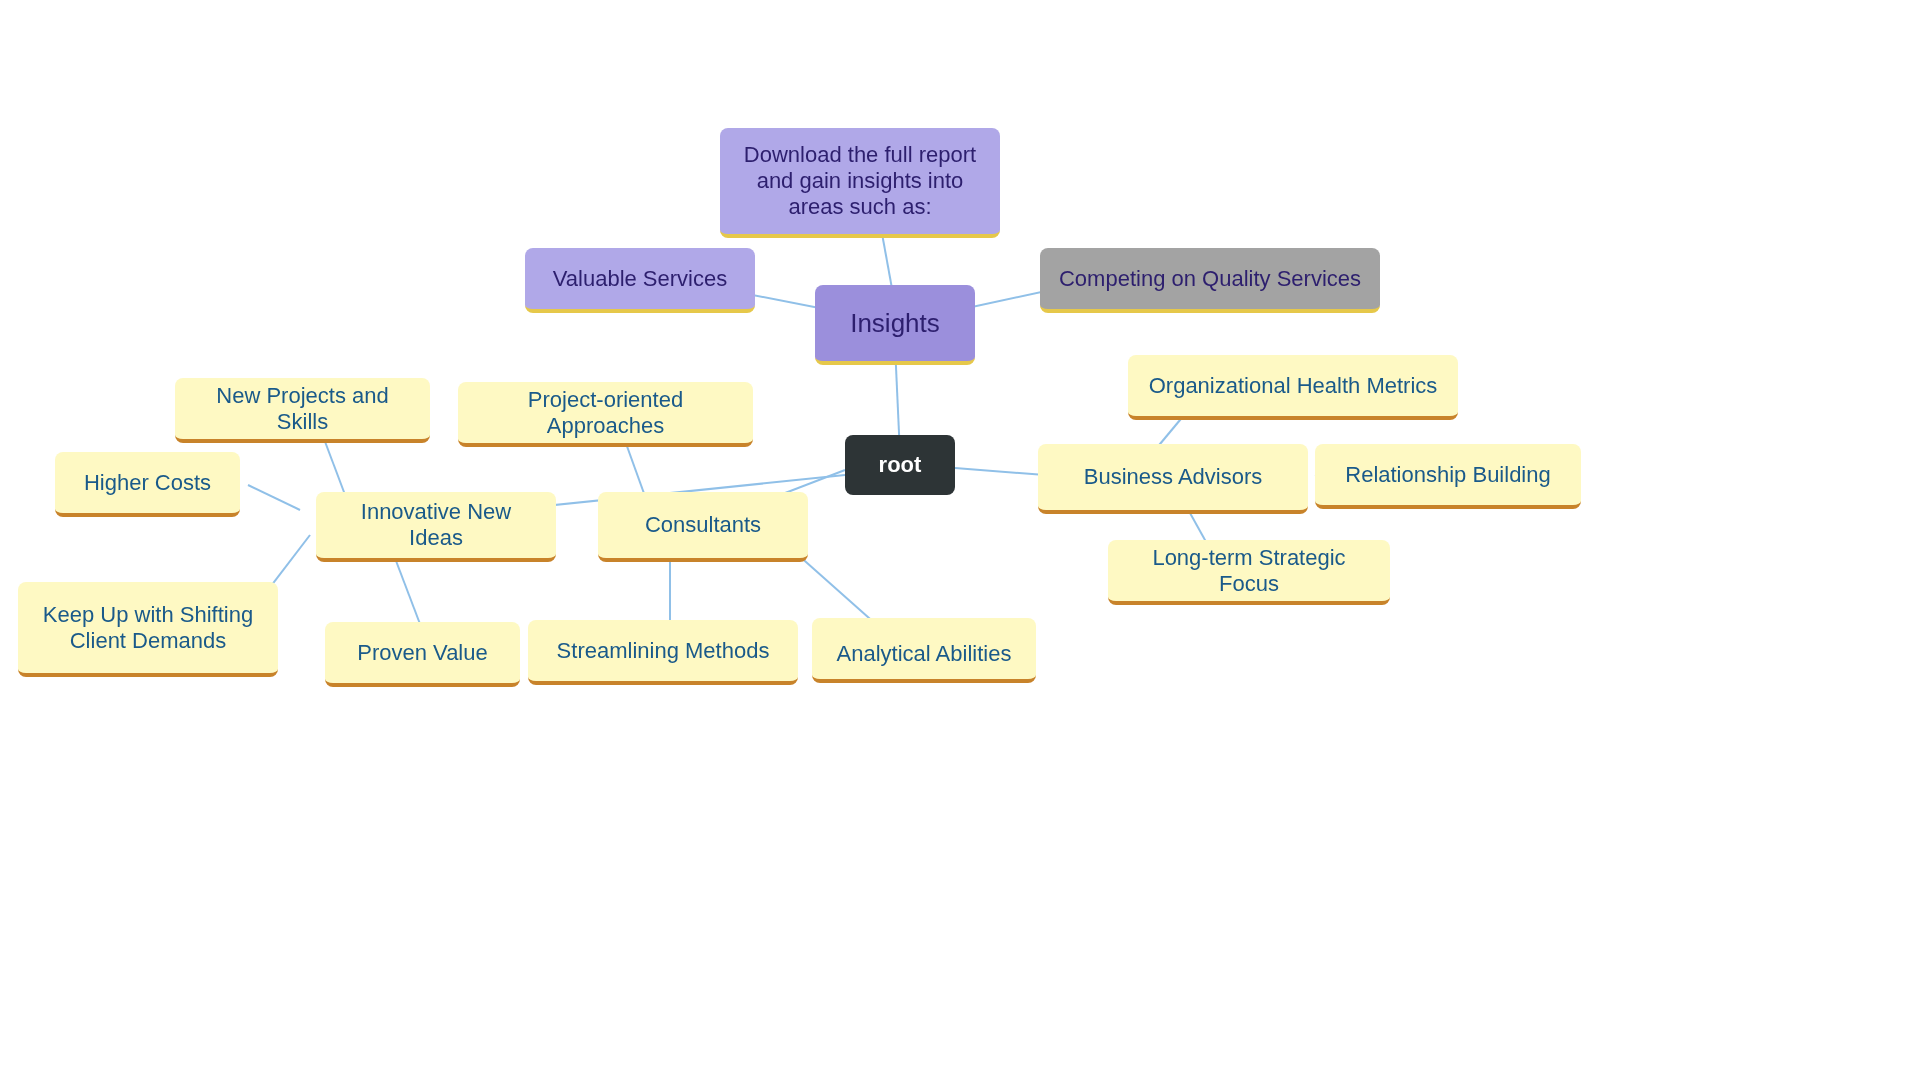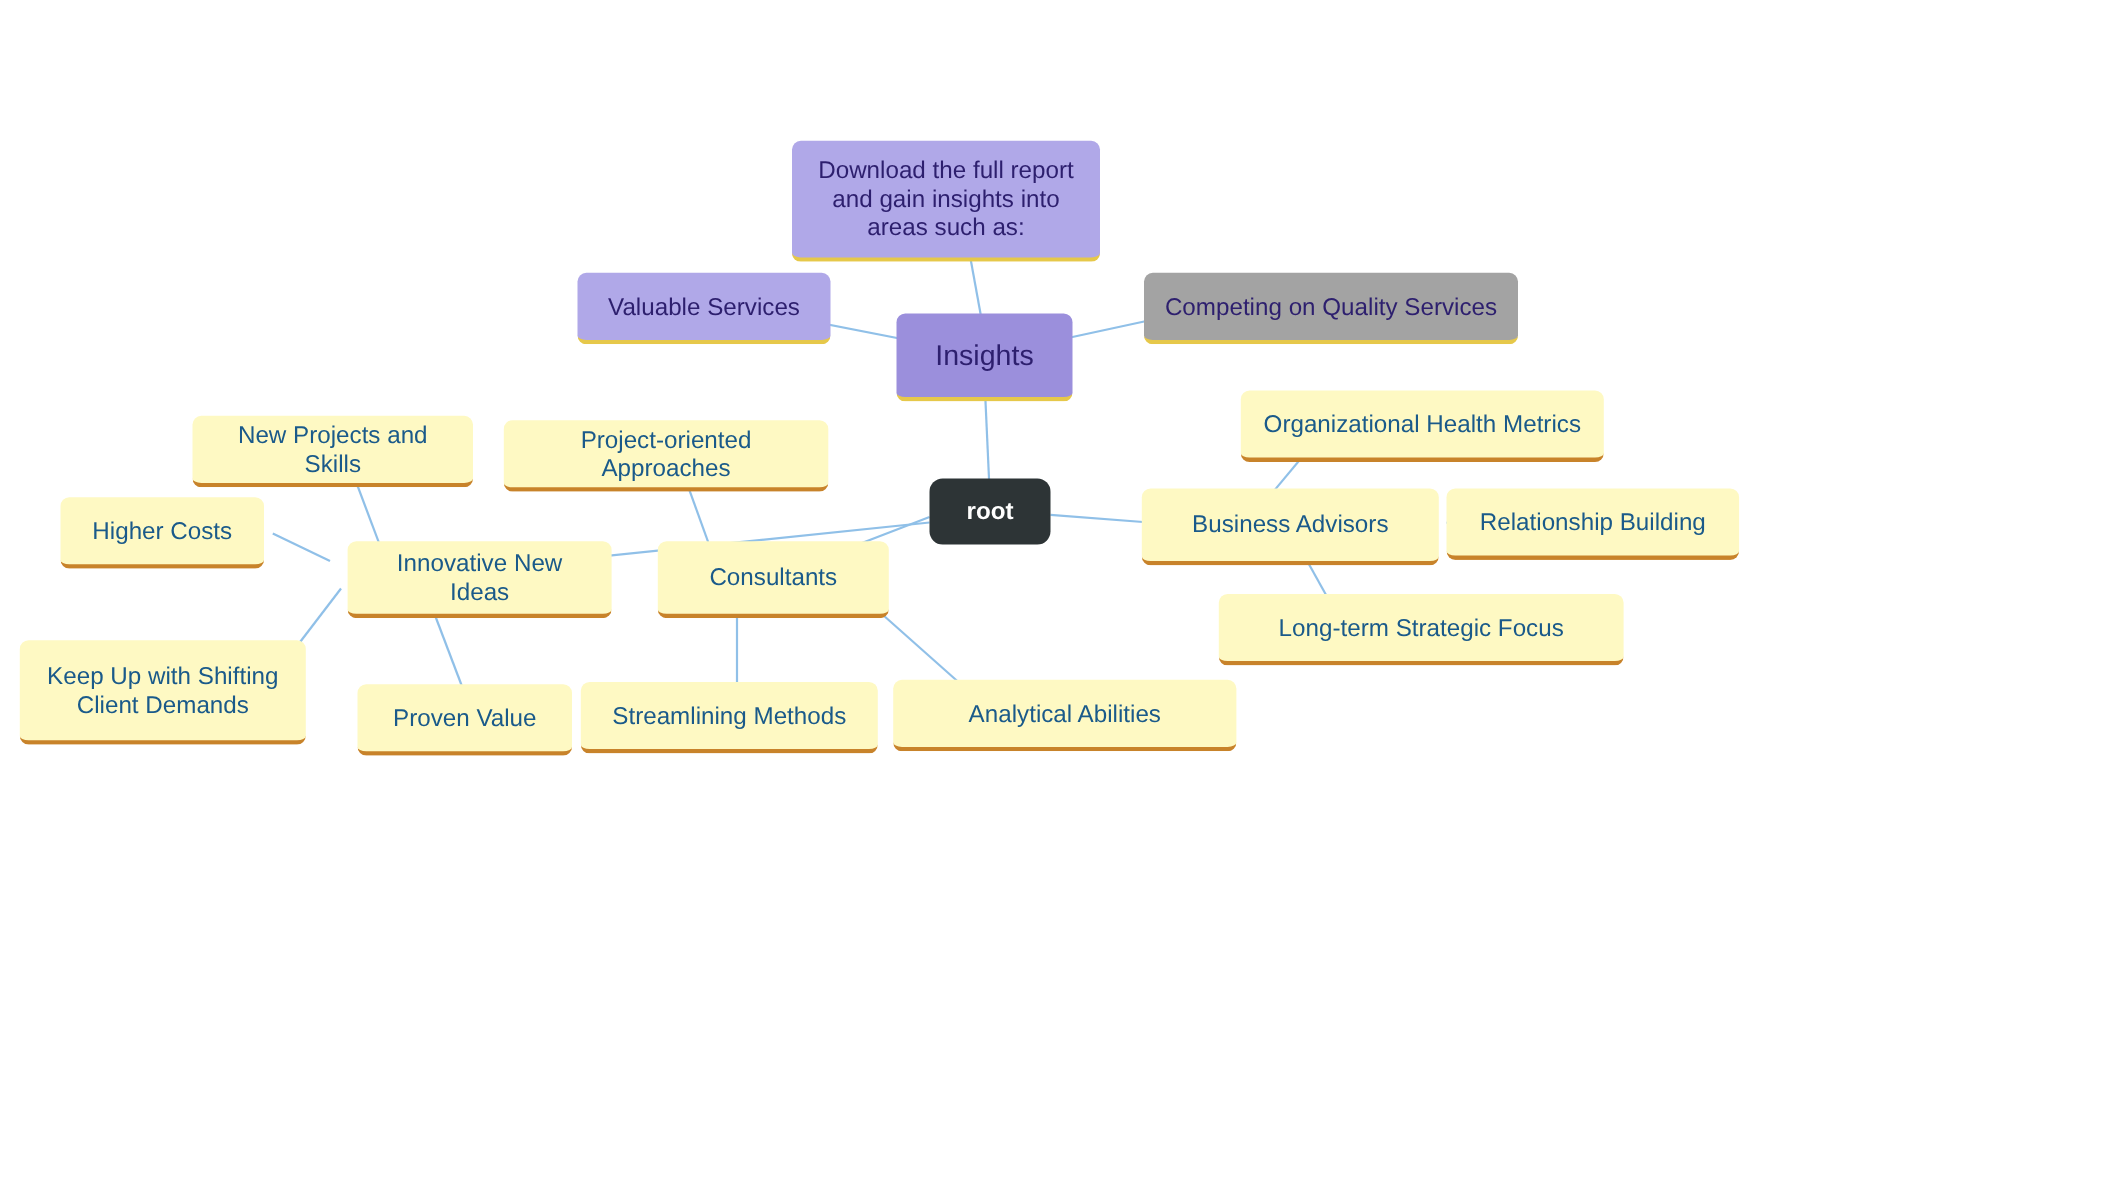--- a/index.html
+++ b/index.html
@@ -113,41 +113,42 @@
       width: 295px;
       height: 65px;
     }
 
     .node-streamlining {
       width: 270px;
       height: 65px;
     }
 
     .node-analytical {
-      width: 312px;
-      height: 65px;
+      width: 224px;
+      height: 65px;
+      align-items: flex-end;
     }
 
     .node-business-advisors {
       width: 270px;
       height: 70px;
     }
 
     .node-org-health {
       width: 330px;
       height: 65px;
     }
 
     .node-relationship {
       width: 266px;
       height: 65px;
     }
 
     .node-long-term {
-      width: 368px;
+      width: 282px;
       height: 65px;
     }
 
     svg.connections {
       position: absolute;
       top: 0; left: 0;
       width: 1920px;
       height: 1080px;
       pointer-events: none;
     }
@@ -190,21 +191,21 @@
 
   <line x1="955" y1="468" x2="1045" y2="475"></line>
 
   <line x1="1145" y1="462" x2="1195" y2="402"></line>
 
   <line x1="1315" y1="475" x2="1330" y2="478"></line>
 
   <line x1="1180" y1="495" x2="1215" y2="558"></line>
 </svg>
 
-<div class="node node-root" style="left: 845px; top: 435px; border-radius: 12px;">
+<div class="node node-root" style="left: 845px; top: 435px;">
   <span>root</span>
 </div>
 
 <div class="node node-insights" style="left: 815px; top: 285px;">
   <span>Insights</span>
 </div>
 
 <div class="node node-top-report" style="left: 720px; top: 128px;">
   <span>Download the full report and gain insights into areas such as:</span>
 </div>

